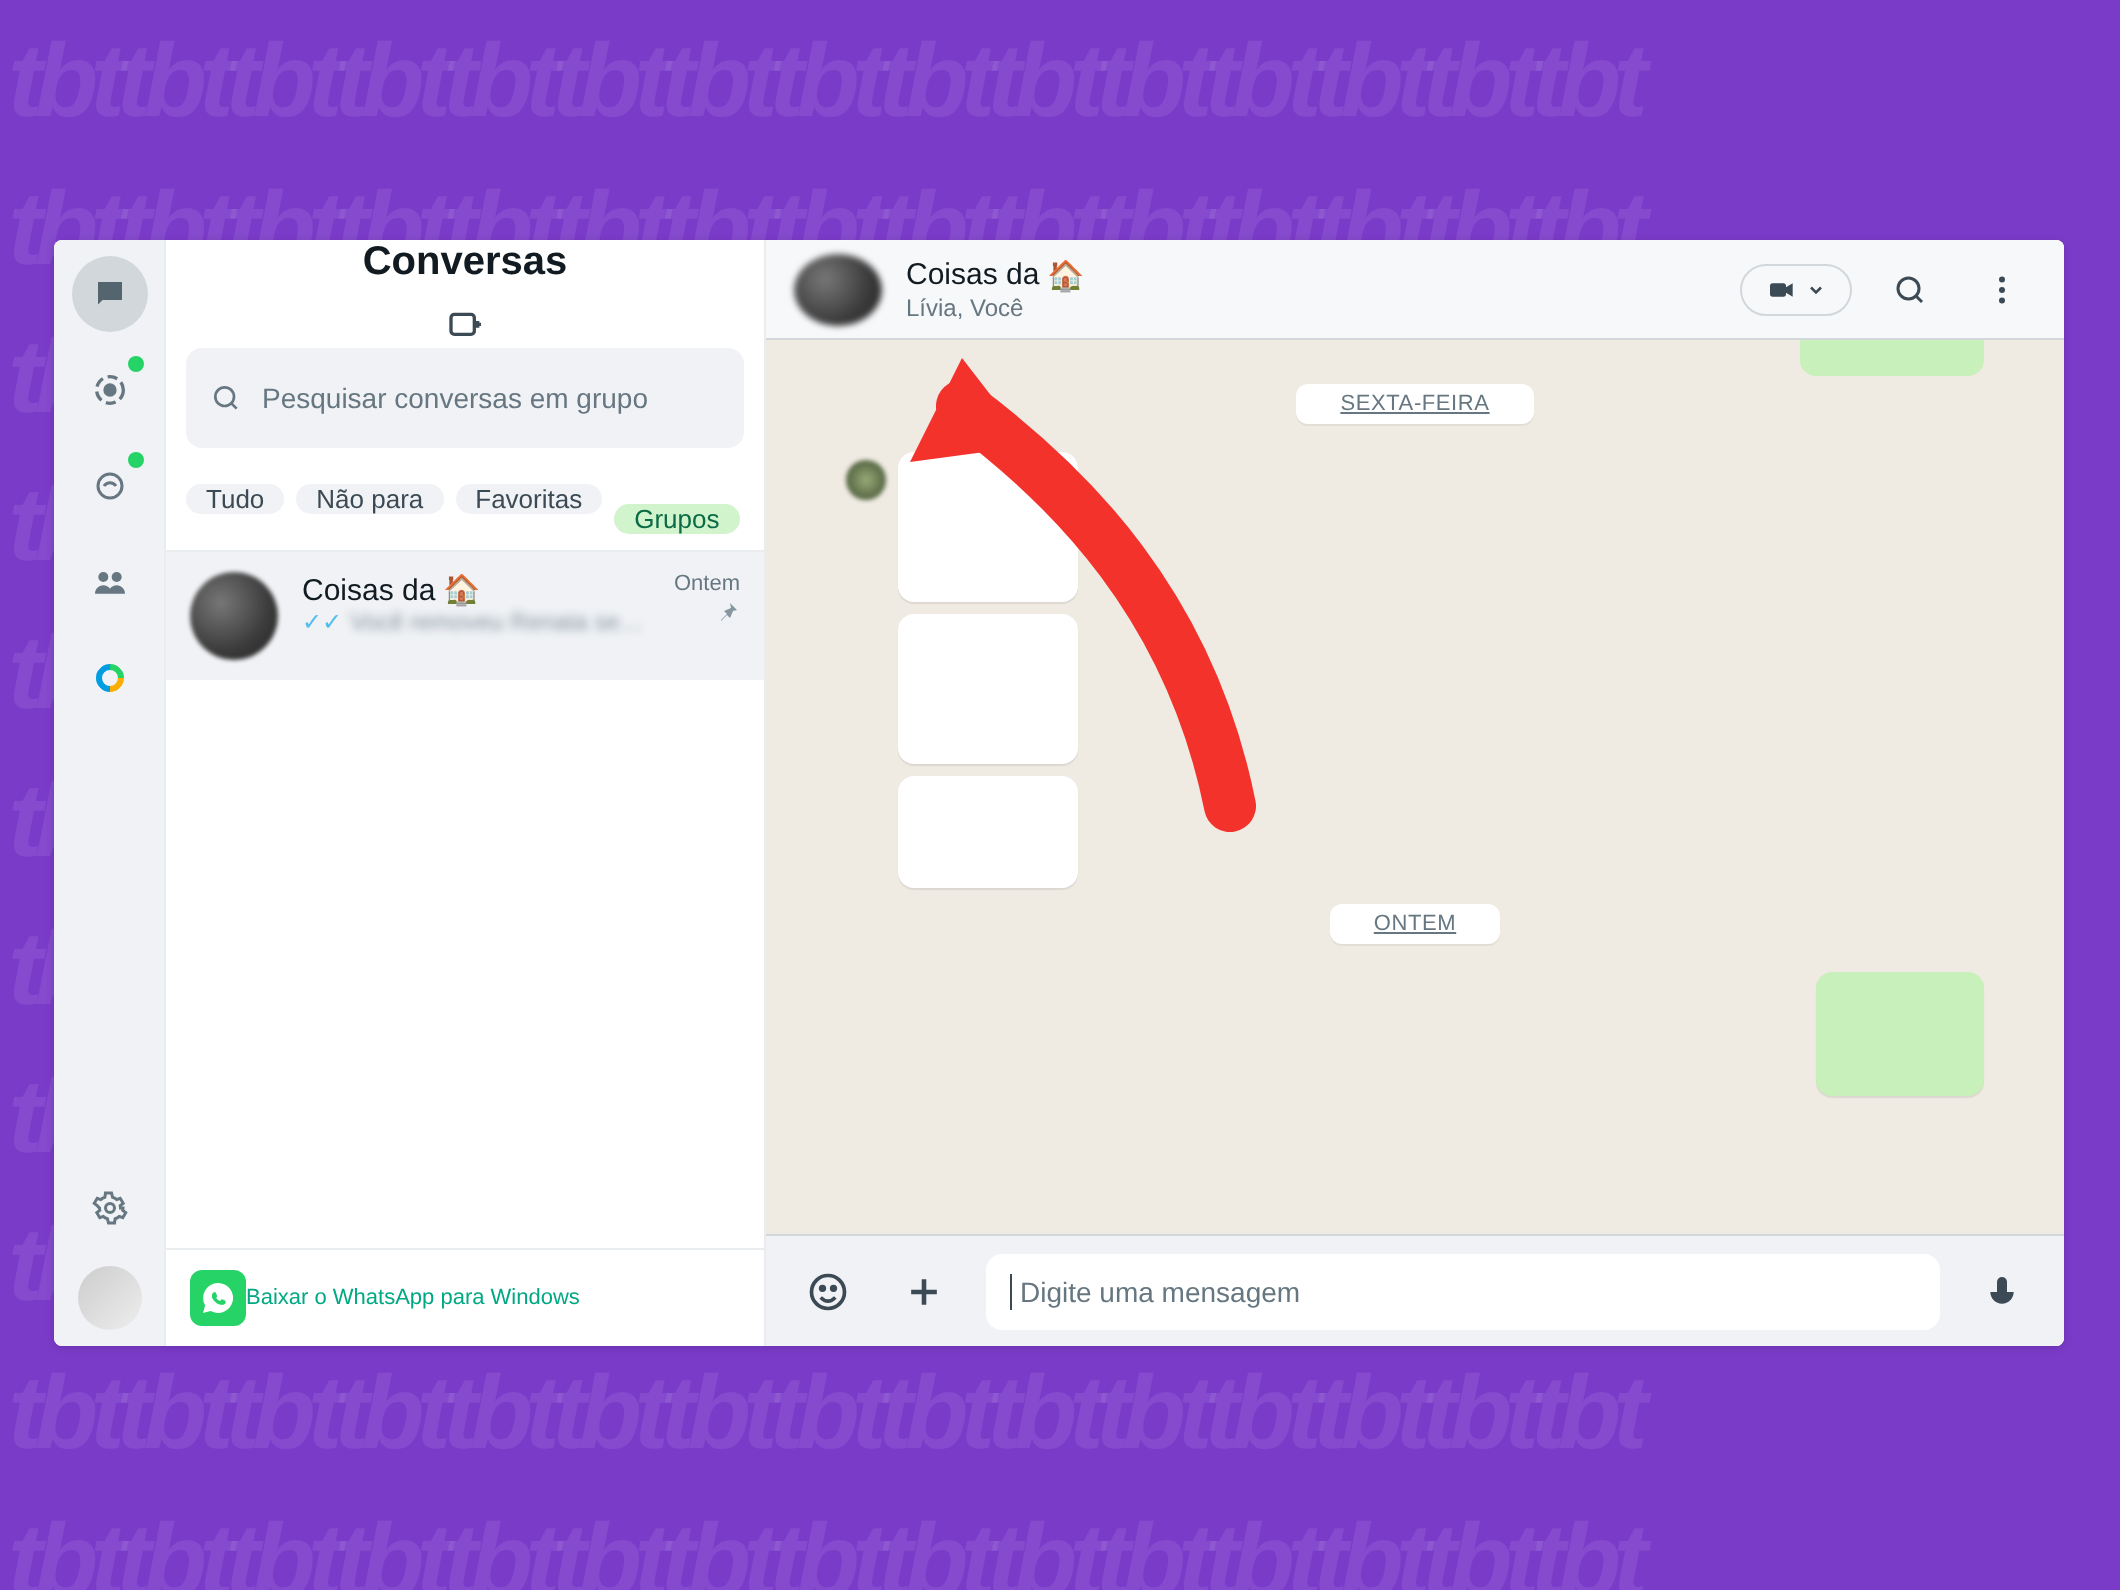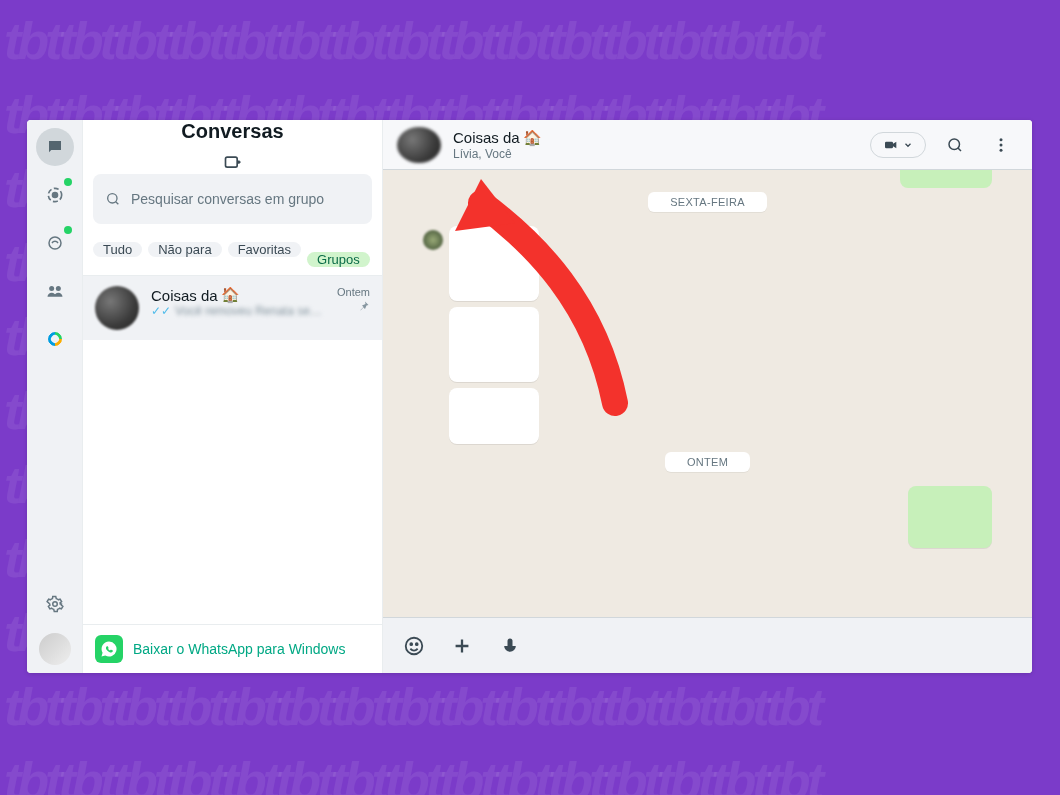--- a/index.html
+++ b/index.html
@@ -126,23 +126,23 @@
   .chat-sub .tick{color:#53bdeb;font-size:12px;}
   .chat-sub .preview{
     font-size:12px;color:var(--gray-400);
     max-width:160px;white-space:nowrap;overflow:hidden;text-overflow:ellipsis;
     filter:blur(2px);
   }
   .chat-meta{text-align:right;display:flex;flex-direction:column;align-items:flex-end;gap:2px;}
   .chat-time{font-size:11px;color:var(--gray-500);}
   .pin{color:var(--gray-400);font-size:12px;}
   .download{
-    display:flex;align-items:center;gap:10px;
+    display:flex;align-items:center;
     padding:10px 12px;border-top:1px solid var(--gray-150);
-    color:var(--green-wa);font-size:14px;cursor:pointer;
+    color:var(--green-wa);font-size:11px;cursor:pointer;
   }
   .wa-badge{
     width:28px;height:28px;background:var(--green);border-radius:6px;
     display:flex;align-items:center;justify-content:center;color:#fff;
   }
 
   
   .chat{
     flex:1;display:flex;flex-direction:column;background:var(--chat-bg);
     position:relative;
@@ -167,20 +167,21 @@
     width:92px;height:18px;
     background:var(--msg-out);
     border-radius:0 0 8px 8px;
   }
   .day-pill{
     display:block;margin:8px auto 14px;
     background:#fff;color:var(--gray-500);
     font-size:11px;letter-spacing:.3px;
     padding:4px 22px;border-radius:6px;width:fit-content;
     box-shadow:0 1px 0 rgba(0,0,0,.05);
+    text-decoration:underline;
   }
   .row-in{display:flex;align-items:flex-start;gap:6px;margin-bottom:6px;}
   .mini-ava{width:20px;height:20px;border-radius:50%;background:radial-gradient(circle,#9a7,#564 70%);filter:blur(1px);margin-top:4px;}
   .bubble-in{
     width:90px;height:75px;background:#fff;border-radius:8px;
     box-shadow:0 1px .5px rgba(0,0,0,.08);
   }
   .bubble-in.w50{height:56px;}
   .row-out{display:flex;justify-content:flex-end;margin-top:10px;}
   .bubble-out{
@@ -394,20 +395,24 @@
             <circle cx="9" cy="10" r="1" fill="currentColor"></circle>
             <circle cx="15" cy="10" r="1" fill="currentColor"></circle>
             <path d="M8 15c1.3 1.3 2.7 2 4 2s2.7-.7 4-2"></path>
           </svg>
       </div>
       <div class="icon-btn">
         <svg width="22" height="22" viewBox="0 0 24 24" fill="none" stroke="currentColor" stroke-width="2.5">
             <path d="M12 5v14M5 12h14"></path>
           </svg>
       </div>
+      <div class="msg-input">
+        <span class="cursor"></span>
+        <span>Digite uma mensagem</span>
+      </div>
       <div class="icon-btn">
         <svg width="20" height="20" viewBox="0 0 24 24" fill="currentColor">
             <path d="M12 15a3 3 0 0 0 3-3V6a3 3 0 0 0-6 0v6a3 3 0 0 0 3 3z"></path>
             <path d="M19 12a7 7 0 0 1-14 0M12 19v3"></path>
           </svg>
       </div>
     </div>
   </div>
 
 </div>

